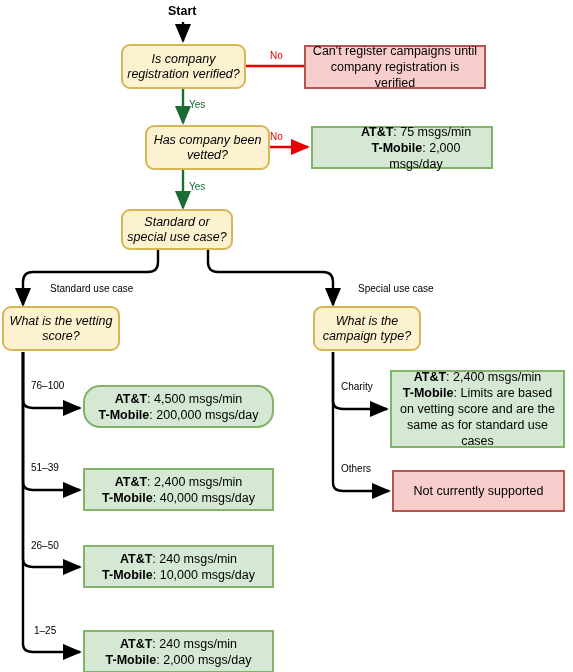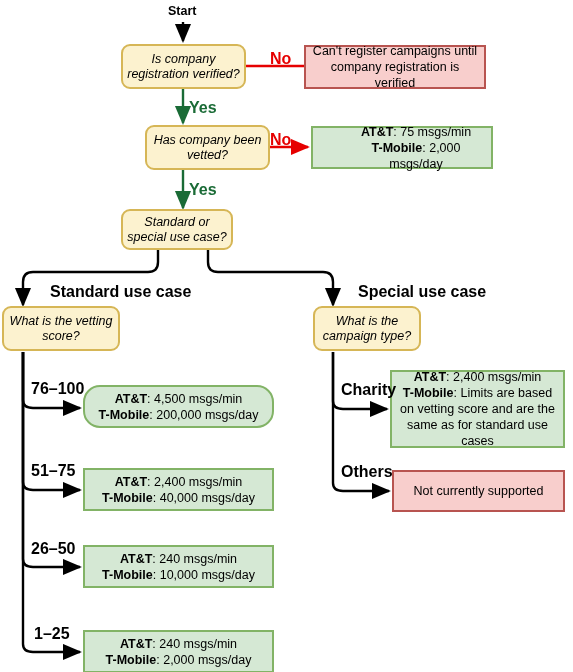--- a/index.html
+++ b/index.html
@@ -24,21 +24,21 @@
   .result-green{
     background:#d5e8d4;border:2px solid #82b366;
     font-size:12.5px;line-height:16px;color:#000;
   }
   .result-red{
     background:#f8cecc;border:2px solid #b85450;
     font-size:12.5px;line-height:16px;color:#000;
   }
   .result-green b,.result-red b{font-weight:bold;}
 
-  .edge-label{position:absolute;font-size:16px;font-weight:bold;white-space:nowrap;}
+  .edge-label{position:absolute;font-size:10px;font-weight:normal;white-space:nowrap;}
   .lbl-yes{color:#1a6b36;}
   .lbl-no{color:#e60000;}
   .lbl-black{color:#000;}
   .start-label{position:absolute;font-size:12.5px;font-weight:bold;color:#000;}
 </style>
 </head>
 <body>
 
 <div id="canvas">
 
@@ -152,20 +152,20 @@
 
   <div class="edge-label lbl-no" style="left:270px;top:50px;">No</div>
   <div class="edge-label lbl-yes" style="left:189px;top:99px;">Yes</div>
   <div class="edge-label lbl-no" style="left:270px;top:131px;">No</div>
   <div class="edge-label lbl-yes" style="left:189px;top:181px;">Yes</div>
 
   <div class="edge-label lbl-black" style="left:50px;top:283px;">Standard use case</div>
   <div class="edge-label lbl-black" style="left:358px;top:283px;">Special use case</div>
 
   <div class="edge-label lbl-black" style="left:31px;top:380px;">76–100</div>
-  <div class="edge-label lbl-black" style="left:31px;top:462px;">51–75</div>
+  <div class="edge-label lbl-black" style="left:31px;top:462px;">51–39</div>
   <div class="edge-label lbl-black" style="left:31px;top:540px;">26–50</div>
   <div class="edge-label lbl-black" style="left:34px;top:625px;">1–25</div>
 
   <div class="edge-label lbl-black" style="left:341px;top:381px;">Charity</div>
   <div class="edge-label lbl-black" style="left:341px;top:463px;">Others</div>
 
 </div>
 
 </body></html>

